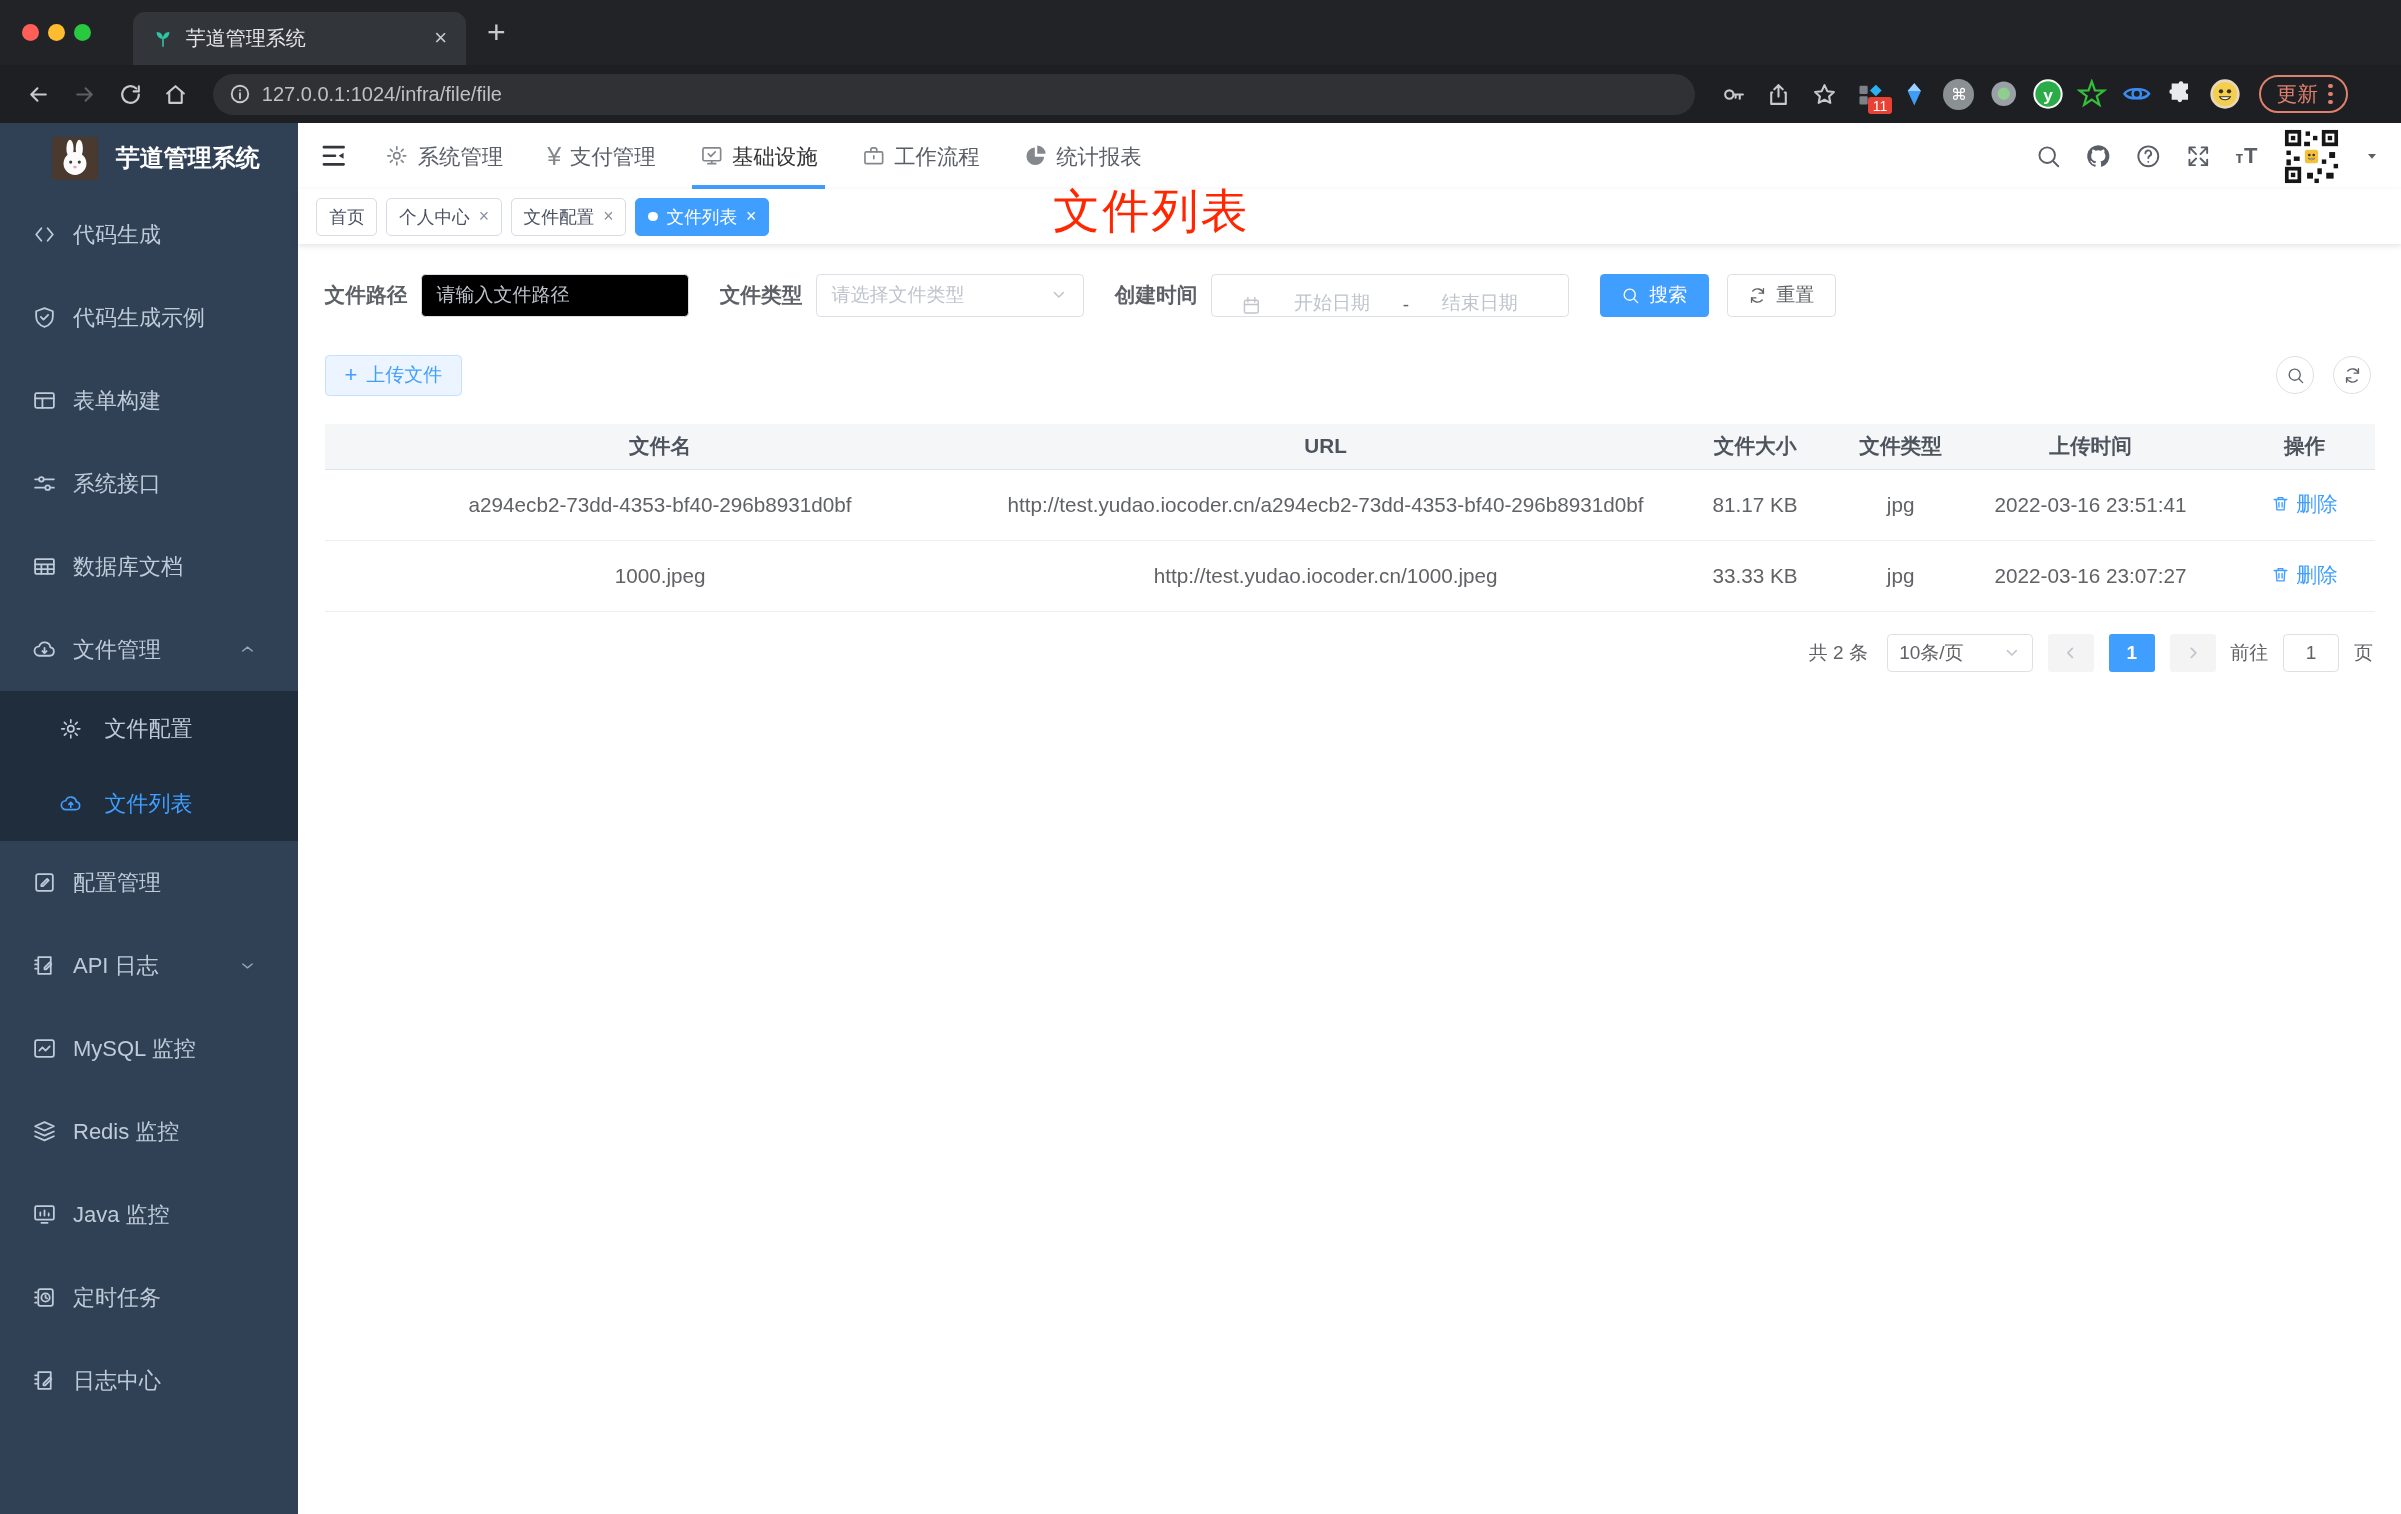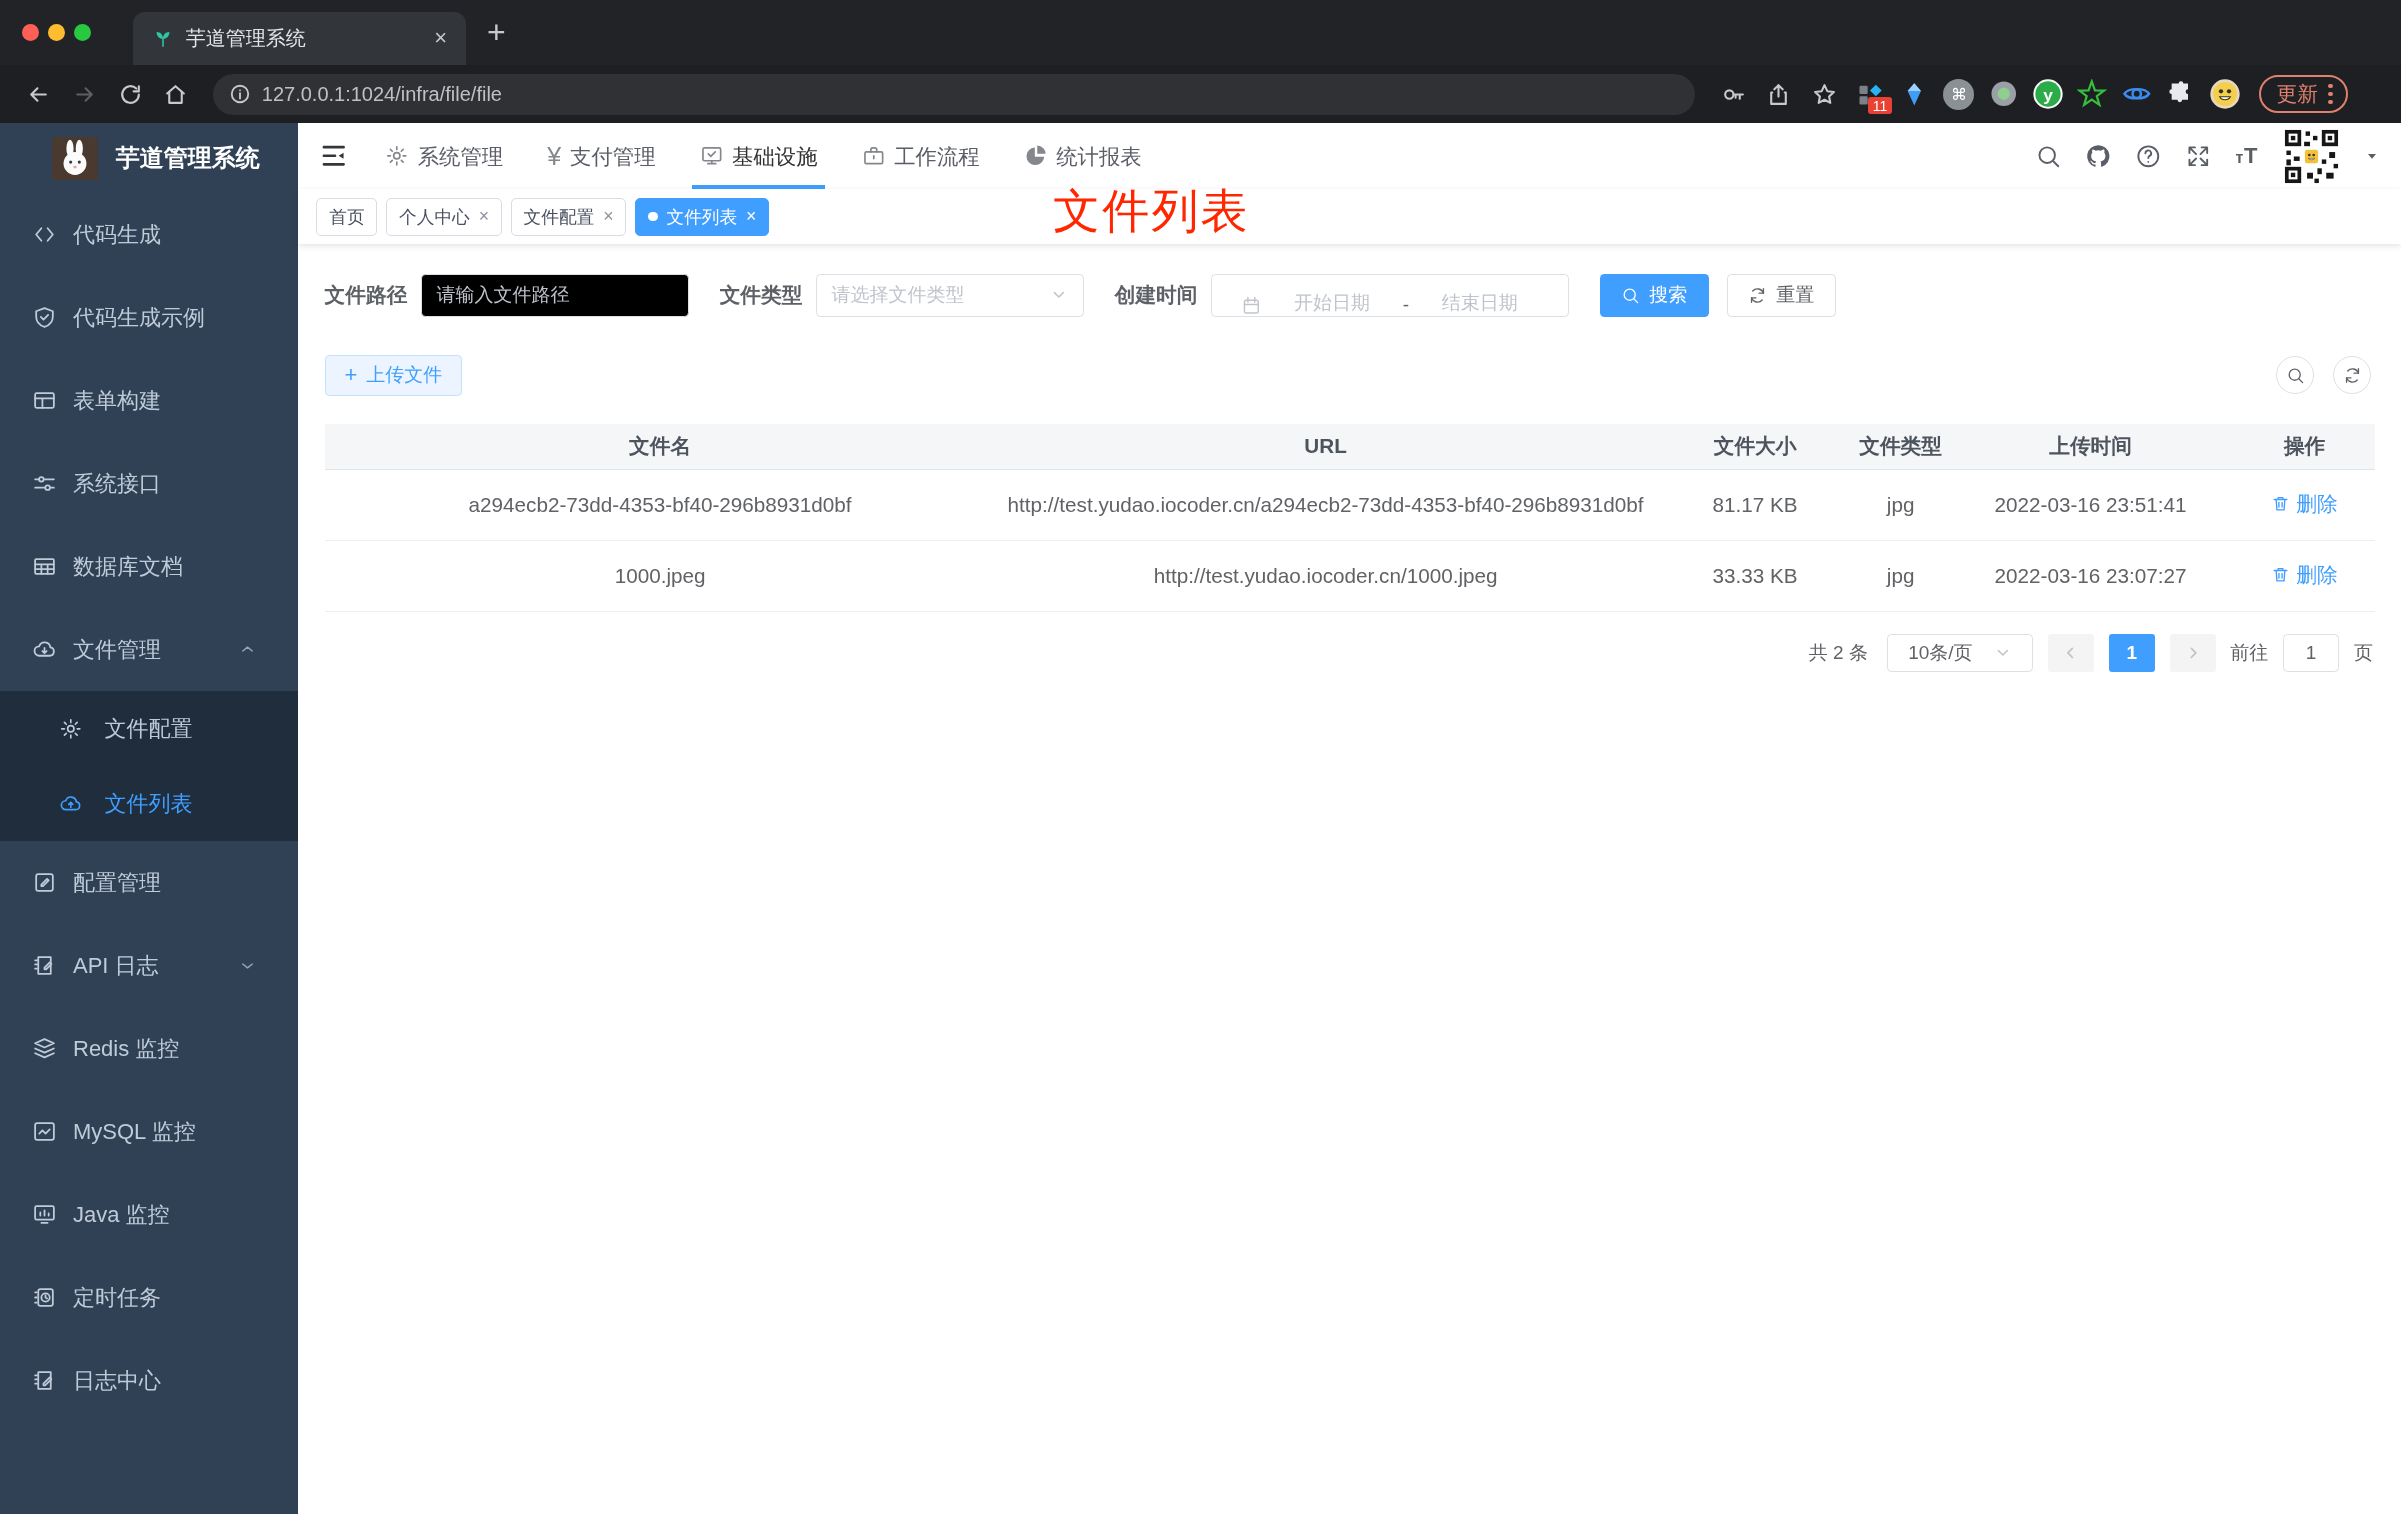--- a/index.html
+++ b/index.html
@@ -95,21 +95,21 @@
 
   table.grid{width:100%;border-collapse:collapse;margin-top:28px;table-layout:fixed}
   .grid th{background:#f5f6f8;height:46px;font-size:20.7px;font-weight:700;color:#4e545e;border-bottom:1.5px solid #dfe4ec;text-align:center}
   .grid td{font-size:20.7px;color:#606266;text-align:center;border-bottom:1.5px solid #ebeef5;padding:17.7px 7.4px;line-height:32px;word-break:break-all;vertical-align:middle}
   .c1{width:671px}.c2{width:660px}.c3{width:199px}.c4{width:92px}.c5{width:288px}.c6{width:140px}
   .del{color:#409eff;display:inline-flex;align-items:center;gap:5.9px;cursor:pointer;white-space:nowrap}
   .del .ic{width:19px;height:19px}
 
   .pager{display:flex;align-items:center;justify-content:flex-end;gap:14.8px;margin-top:22px;padding-right:1.5px}
   .p-total{font-size:19px;color:#606266;margin-right:4.4px}
-  .p-sel{width:146px;height:38px;border:1.5px solid #dcdfe6;border-radius:4.4px;display:flex;align-items:center;justify-content:space-between;padding:0 20px;font-size:19px;color:#606266;cursor:pointer}
+  .p-sel{width:146px;height:38px;border:1.5px solid #dcdfe6;border-radius:4.4px;display:flex;align-items:center;justify-content:space-between;padding:0 11px;font-size:19px;color:#606266;cursor:pointer}
   .p-btn{width:46px;height:38px;border-radius:3px;background:#f4f4f5;display:flex;align-items:center;justify-content:center;cursor:default}
   .p-btn .chev{width:17.7px;height:17.7px;color:#c0c4cc}
   .p-page{width:46px;height:38px;border-radius:3px;background:#409eff;color:#fff;font-size:19px;font-weight:700;display:flex;align-items:center;justify-content:center;cursor:pointer}
   .p-goto{font-size:19px;color:#606266}
   .p-input{width:56px;height:38px;border:1.5px solid #dcdfe6;border-radius:4.4px;text-align:center;font-size:19px;color:#606266;outline:none;font-family:inherit}
 </style>
 </head>
 <body>
 
 <div id="screen">
@@ -328,31 +328,31 @@
             <path d="M6 4h12v16H6z"></path>
             <path d="M3 7h2M3 11h2M3 15h2M12 14l5-5 1.6 1.6-5 5H12z"></path>
           </svg>
         <span>API 日志</span>
         <svg class="ic caret" viewBox="0 0 24 24">
             <path d="M6 10l6 5 6-5"></path>
           </svg>
       </div>
       <div class="si">
         <svg class="ic" viewBox="0 0 24 24">
+            <rect x="3" y="4" width="18" height="16" rx="2"></rect>
+            <path d="M7 14l3-3 3 3 4-4"></path>
+          </svg>
+        <span>MySQL 监控</span>
+      </div>
+      <div class="si">
+        <svg class="ic" viewBox="0 0 24 24">
             <path d="M12 3l9 4-9 4-9-4z"></path>
             <path d="M3 12l9 4 9-4M3 16.5l9 4 9-4"></path>
           </svg>
         <span>Redis 监控</span>
-      </div>
-      <div class="si">
-        <svg class="ic" viewBox="0 0 24 24">
-            <rect x="3" y="4" width="18" height="16" rx="2"></rect>
-            <path d="M7 14l3-3 3 3 4-4"></path>
-          </svg>
-        <span>MySQL 监控</span>
       </div>
       <div class="si">
         <svg class="ic" viewBox="0 0 24 24">
             <rect x="3" y="4" width="18" height="13" rx="1.5"></rect>
             <path d="M8 13v-3M12 13V8M16 13v-2M9 20h6"></path>
           </svg>
         <span>Java 监控</span>
       </div>
       <div class="si">
         <svg class="ic" viewBox="0 0 24 24">

